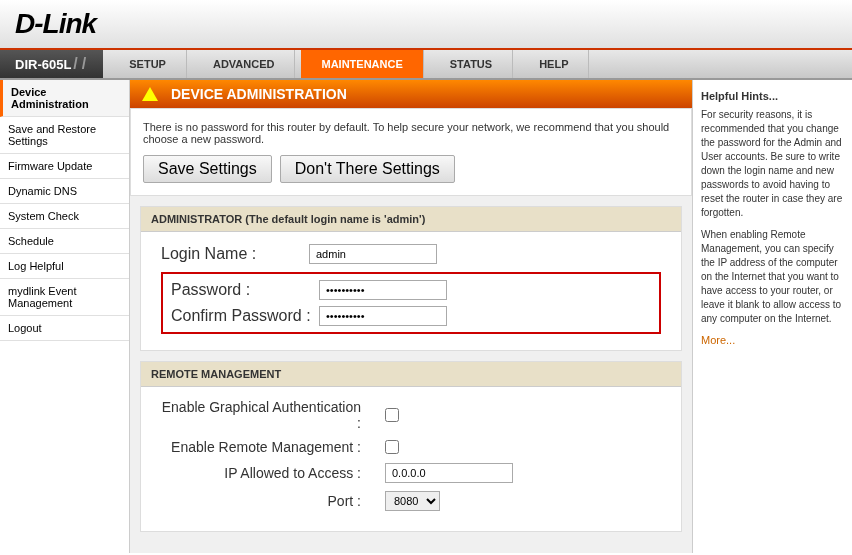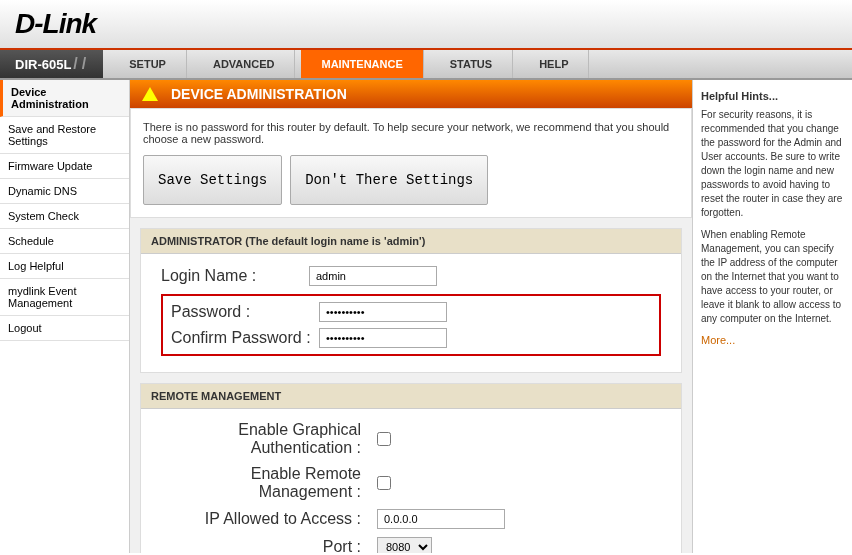--- a/index.html
+++ b/index.html
@@ -28,42 +28,42 @@
     #content { flex: 1; background: #f0f0f0; overflow-y: auto; padding: 0; }
 
     
     .page-title-bar { background: linear-gradient(to bottom, #ff8800, #cc4400); color: #fff; font-size: 14px; font-weight: bold; padding: 6px 12px; display: flex; align-items: center; gap: 8px; }
     .arrow-up { display: inline-block; width: 0; height: 0; border-left: 8px solid transparent; border-right: 8px solid transparent; border-bottom: 14px solid #ffff00; margin-right: 5px; }
 
     
     .info-box { background: #fff; border: 1px solid #ddd; padding: 12px; font-size: 11px; color: #333; }
     .info-box p { margin-bottom: 10px; }
     .btn-row { display: flex; gap: 8px; }
-    .btn { background: linear-gradient(to bottom, #f8f8f8, #ddd); border: 1px solid #aaa; padding: 16px 14px; font-size: 14px; cursor: pointer; border-radius: 2px; font-family: Liberation Mono, monospace; }
+    .btn { background: linear-gradient(to bottom, #f8f8f8, #ddd); border: 1px solid #aaa; padding: 4px 14px; font-size: 16px; cursor: pointer; border-radius: 2px; }
 
     
     .section { background: #fff; margin: 10px; border: 1px solid #ddd; }
     .section-title { background: #e8e0c8; color: #333; font-size: 11px; font-weight: bold; padding: 6px 10px; border-bottom: 1px solid #ccc; }
 
     
     .form-body { padding: 12px 20px; }
     .form-row { display: flex; align-items: center; margin-bottom: 8px; }
     .form-label { text-align: left; width: 140px; margin-right: 8px; font-size: 16px; color: #333; }
     .form-input { border: 1px solid #aaa; padding: 3px 6px; font-size: 11px; width: 128px; }
 
     
     .password-group { border: 2px solid #cc0000; padding: 6px 8px; margin: 4px 0; }
 
     
     .form-checkbox { width: 14px; height: 14px; }
 
     
     .remote-form { padding: 12px 20px; }
     .remote-row { display: flex; align-items: center; margin-bottom: 8px; }
-    .remote-label { text-align: right; width: 200px; margin-right: 16px; font-size: 16px; color: #333; }
+    .remote-label { text-align: right; width: 200px; margin-right: 24px; font-size: 14px; color: #333; }
 
     
     .form-select { border: 1px solid #aaa; padding: 2px 4px; font-size: 11px; }
 
     
     #hints { width: 160px; background: #fff; border-left: 1px solid #ccc; padding: 10px 8px; font-size: 10px; color: #333; flex-shrink: 0; overflow-y: auto; }
     #hints h3 { font-size: 11px; margin-bottom: 6px; }
     #hints p { margin-bottom: 8px; line-height: 1.4; }
     .more-link { color: #cc6600; font-size: 11px; cursor: pointer; }
 

